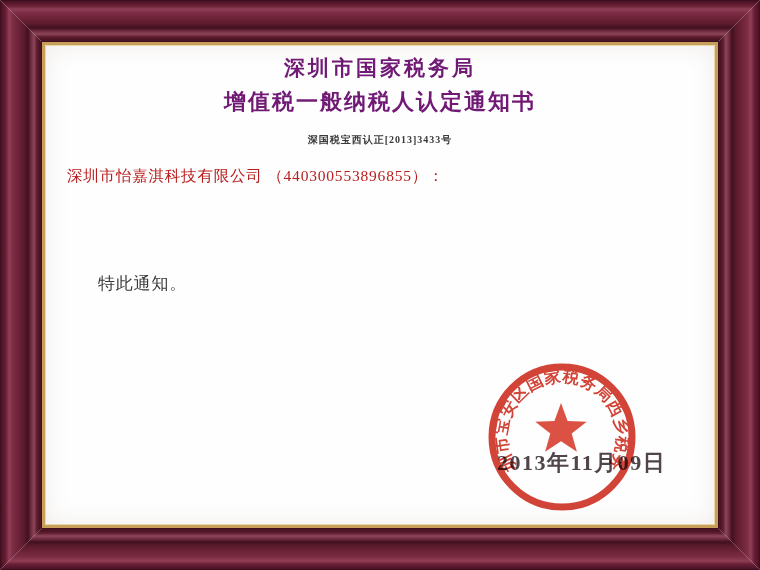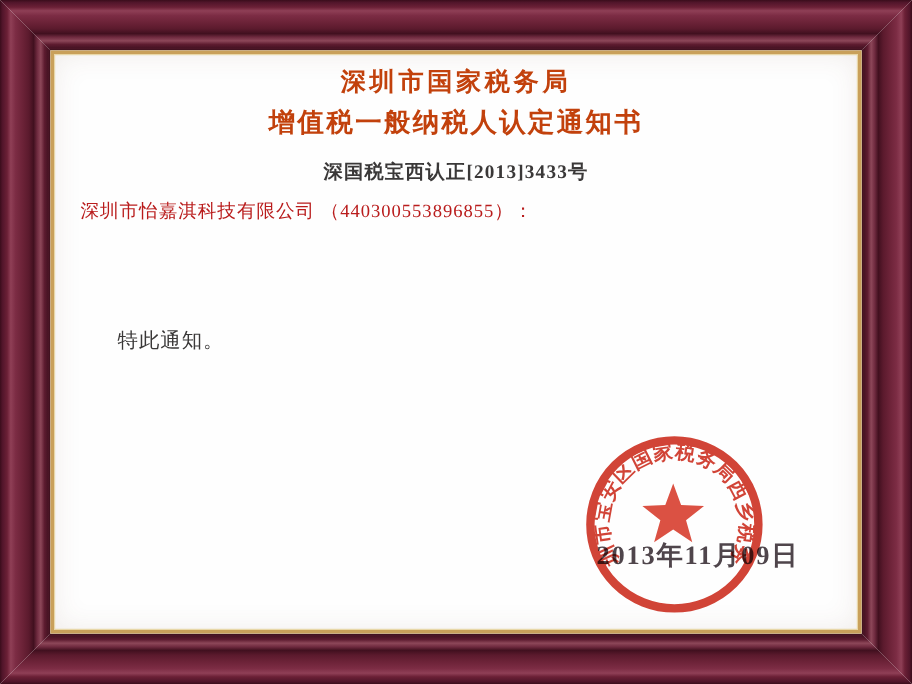--- a/index.html
+++ b/index.html
@@ -51,35 +51,35 @@
     position: absolute;
     inset: 42px;
     background: #fefefe;
     border: 3px solid #c9a05a;
     box-shadow:
       inset 0 0 0 1px #e8d7a8,
       inset 0 0 24px rgba(110, 70, 50, 0.10),
       0 0 0 1px rgba(45, 10, 22, 0.55);
   }
   
-  .cert-text { position: absolute; color: #c2410c; }
+  .cert-text { position: absolute; color: #701a75; }
   .issuer {
     top: 54px; left: 0; right: 0;
     text-align: center;
     font-size: 21px; font-weight: 700; letter-spacing: 3px;
   }
   .notice-title {
     top: 87px; left: 0; right: 0;
     text-align: center;
     font-size: 22px; font-weight: 700; letter-spacing: 2px;
   }
   .doc-number {
     top: 133px; left: 0; right: 0;
     text-align: center;
-    font-size: 16px; font-weight: 600; letter-spacing: 1px; color: #3a3838;
+    font-size: 10px; font-weight: 600; letter-spacing: 1px; color: #3a3838;
   }
   .recipient {
     top: 166px; left: 67px;
     font-size: 15.5px; letter-spacing: 0.8px; color: #b91c1c;
   }
   .body-line-1 { top: 203px; left: 98px;  font-size: 15.5px; letter-spacing: 0.8px; color: #3a3838; }
   .body-line-2 { top: 237px; left: 67px;  font-size: 15.5px; letter-spacing: 0.8px; color: #3a3838; }
   .closing     { top: 272px; left: 98px;  font-size: 17px; letter-spacing: 0.8px; color: #3a3838; }
   
   .issue-date {

